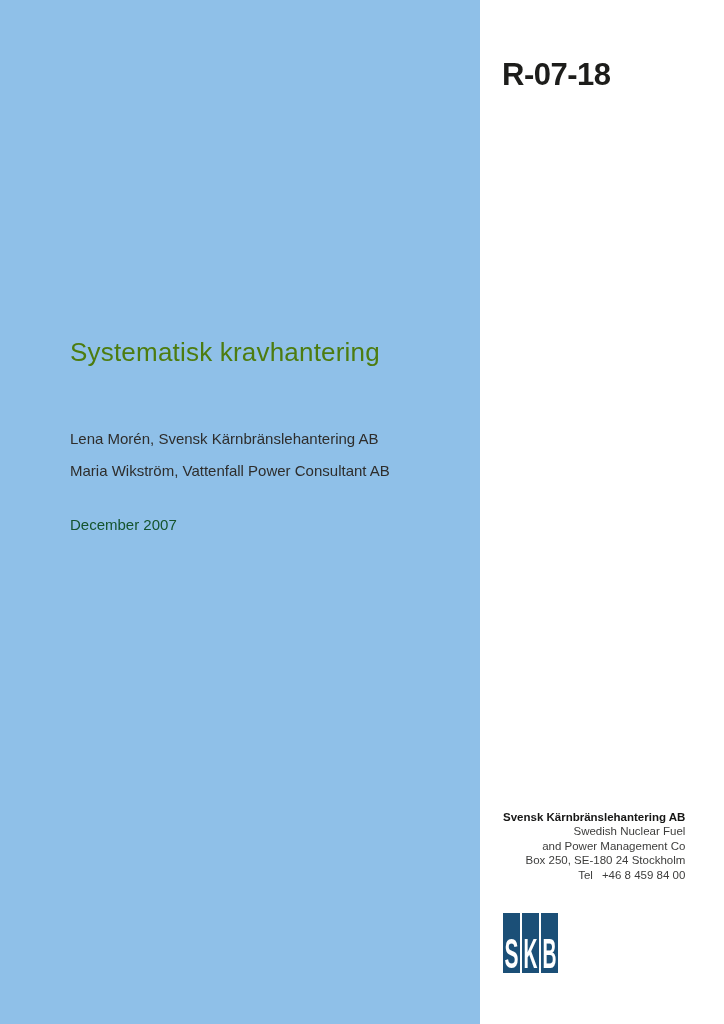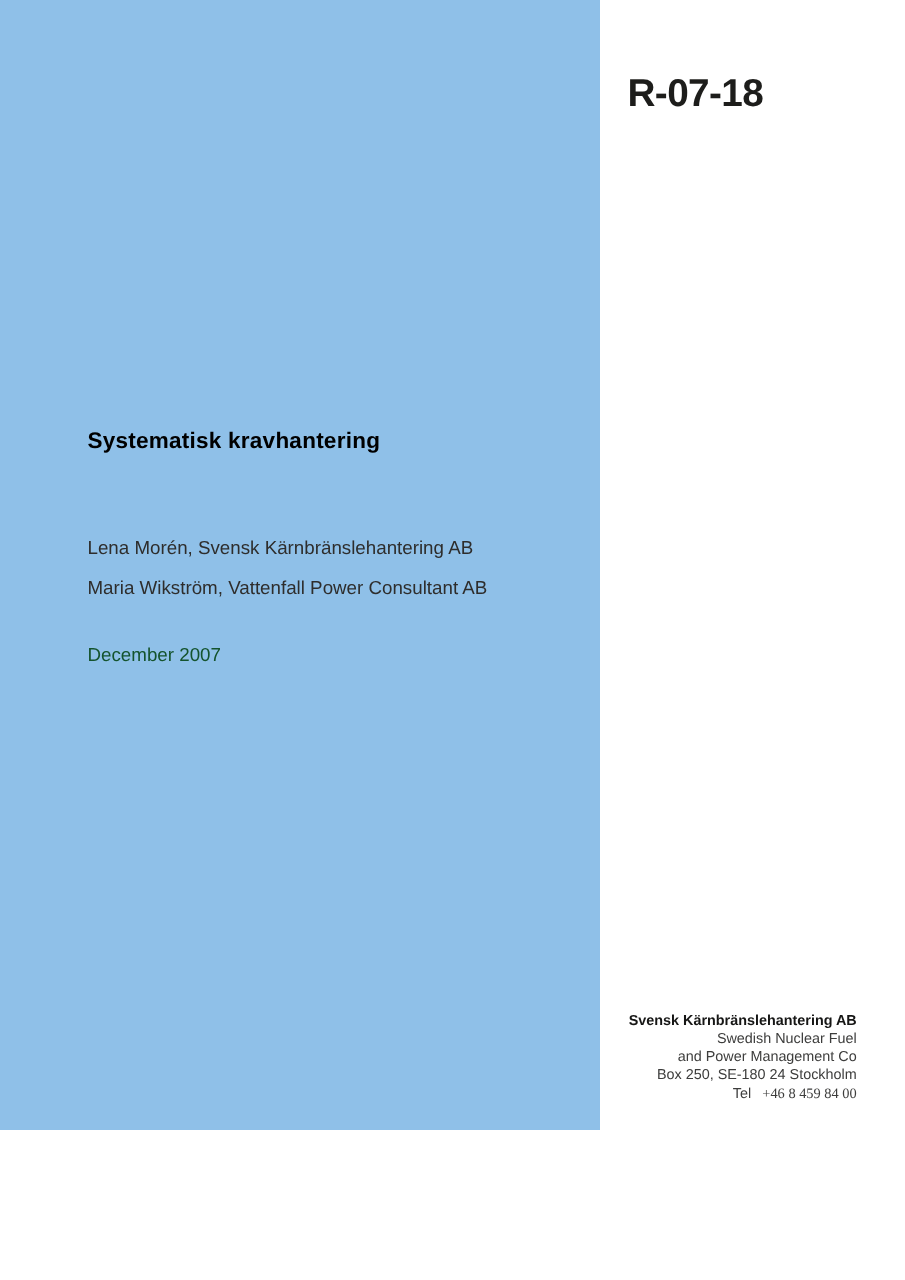--- a/index.html
+++ b/index.html
@@ -3,21 +3,21 @@
 <meta charset="utf-8">
 <style>
   html, body {
     margin: 0;
     padding: 0;
     background: #ffffff;
   }
   .page {
     position: relative;
     width: 724px;
-    height: 904px;
+    height: 1024px;
     background: #ffffff;
     overflow: hidden;
     font-family: "Liberation Sans", sans-serif;
     color: #1d1d1b;
   }
   .blue-panel {
     position: absolute;
     left: 0;
     top: 0;
     width: 480px;
@@ -32,24 +32,24 @@
     font-weight: bold;
     letter-spacing: -0.5px;
     color: #1d1d1b;
     line-height: 1;
   }
   .title {
     position: absolute;
     left: 70px;
     top: 338px;
     margin: 0;
-    font-size: 18px;
-    font-weight: bold;
+    font-size: 26px;
+    font-weight: normal;
     line-height: 28px;
-    color: #000000;
+    color: #4d7c0f;
     letter-spacing: 0.2px;
   }
   .author {
     position: absolute;
     left: 70px;
     margin: 0;
     font-size: 15px;
     line-height: 18px;
     color: #2e2d2c;
   }
@@ -74,21 +74,20 @@
   .footer-info p {
     margin: 0;
     text-align: right;
   }
   .company-name {
     font-weight: bold;
     color: #161615;
   }
   .phone-value {
     margin-left: 9px;
-    font-family: Liberation Serif, serif;
   }
   .skb-logo {
     position: absolute;
     left: 503px;
     top: 913px;
     width: 55px;
     height: 60px;
   }
   .skb-logo svg {
     display: block;

